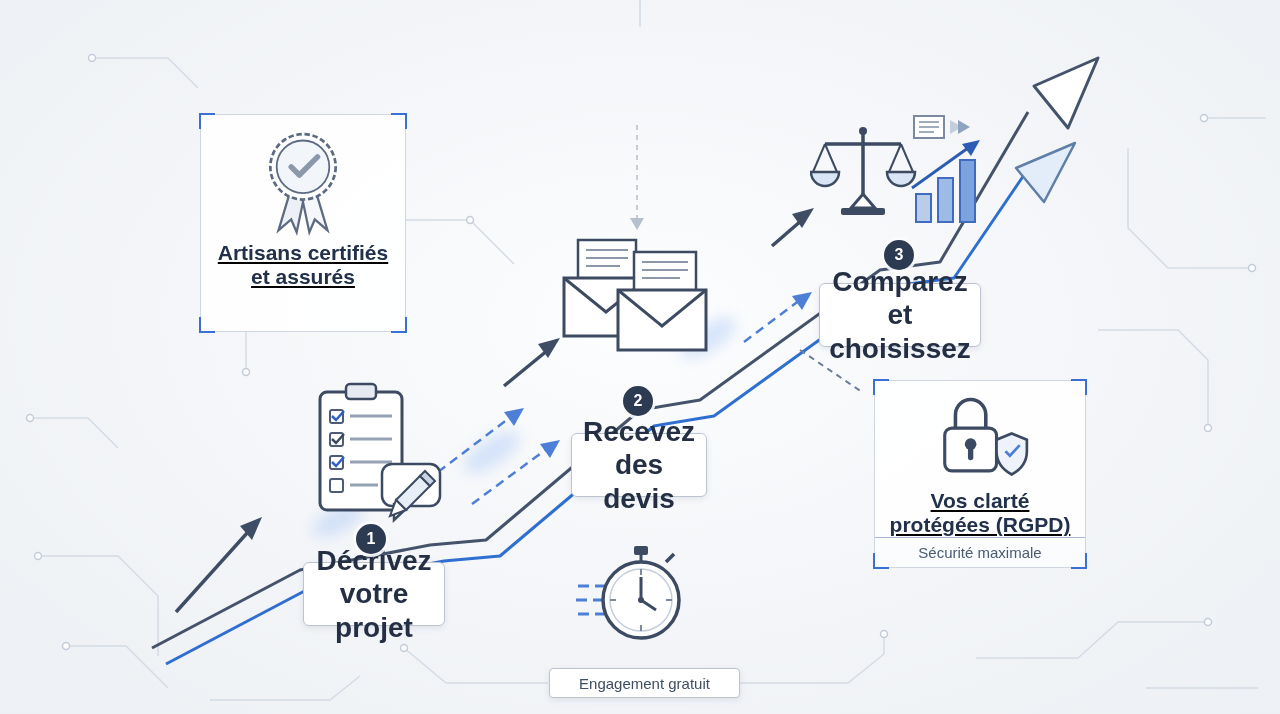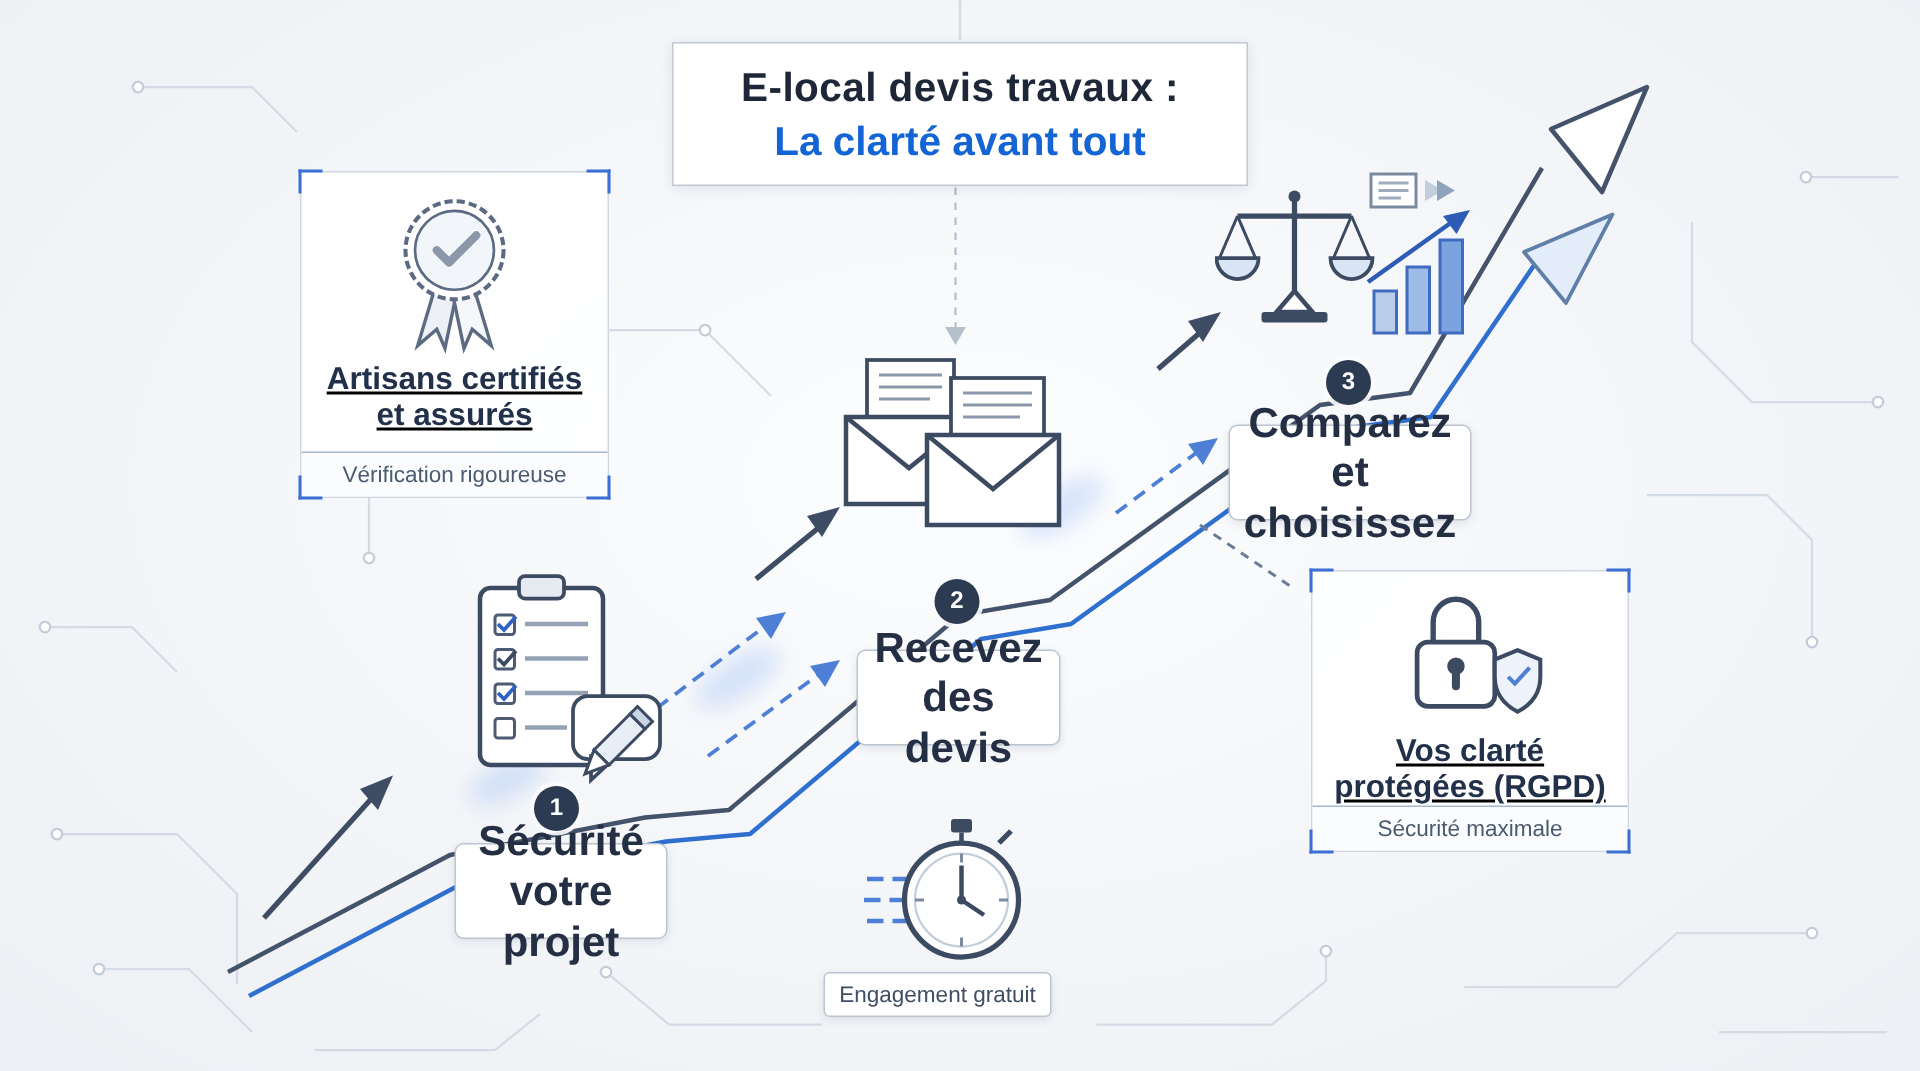--- a/index.html
+++ b/index.html
@@ -148,43 +148,36 @@
       <polygon points="524,408 504,412 514,426" stroke="none" fill="#4d7fd6"></polygon>
       <line x1="472" y1="504" x2="548" y2="448" stroke-dasharray="9 6"></line>
       <polygon points="560,440 540,444 550,458" stroke="none" fill="#4d7fd6"></polygon>
       <line x1="744" y1="342" x2="800" y2="300" stroke-dasharray="9 6"></line>
       <polygon points="812,292 792,296 802,310" stroke="none" fill="#4d7fd6"></polygon>
     </g>
 
     <path d="M800 350 L862 392" stroke="#6b7c96" stroke-width="2" stroke-dasharray="6 5" fill="none"></path>
   </svg>
 
-  <div class="title-box">
-    <div class="title-line1">E-local devis travaux :</div>
-    <div class="title-line2">La clarté avant tout</div>
-  </div>
 
   <div class="feature-box" style="left:200px;top:114px;width:206px;height:218px">
     <span class="corner c-tl"></span>
     <span class="corner c-tr"></span>
     <span class="corner c-bl"></span>
     <span class="corner c-br"></span>
     <div class="icon-wrap">
       <svg width="118" height="118" viewBox="0 0 130 125" aria-hidden="true">
         <polygon points="50,78 38,118 52,106 58,120 66,82" fill="#edf1f7" stroke="#5c6b82" stroke-width="2.5"></polygon>
         <polygon points="80,78 92,118 78,106 72,120 64,82" fill="#f5f7fa" stroke="#5c6b82" stroke-width="2.5"></polygon>
         <circle cx="65" cy="48" r="36" fill="#ffffff" stroke="#5c6b82" stroke-width="3" stroke-dasharray="6 3"></circle>
         <circle cx="65" cy="48" r="29" fill="#f2f5f9" stroke="#5c6b82" stroke-width="2"></circle>
         <path d="M52 48 l9 9 l20 -20" fill="none" stroke="#8b98aa" stroke-width="6" stroke-linecap="round" stroke-linejoin="round"></path>
       </svg>
     </div>
     <div class="feature-title">Artisans certifiés et assurés</div>
-    <div class="feature-strip">
-      <span>Vérification rigoureuse</span>
-    </div>
   </div>
 
   <div class="feature-box" style="left:874px;top:380px;width:212px;height:188px">
     <span class="corner c-tl"></span>
     <span class="corner c-tr"></span>
     <span class="corner c-bl"></span>
     <span class="corner c-br"></span>
     <div class="icon-wrap">
       <svg width="112" height="100" viewBox="0 0 115 112" aria-hidden="true">
         <path d="M30 46 V31 a17 17 0 0 1 34 0 V46" fill="none" stroke="#3c4a62" stroke-width="4"></path>
@@ -295,19 +288,19 @@
   <div class="step-badge" style="left:356px;top:524px">
     <span>1</span>
   </div>
   <div class="step-badge" style="left:623px;top:386px">
     <span>2</span>
   </div>
   <div class="step-badge" style="left:884px;top:240px">
     <span>3</span>
   </div>
 
-  <div class="step-label" style="left:303px;top:562px;width:142px;height:64px">Sécurité votre projet</div>
+  <div class="step-label" style="left:303px;top:562px;width:142px;height:64px">Décrivez votre projet</div>
   <div class="step-label" style="left:571px;top:433px;width:136px;height:64px">Recevez des devis</div>
   <div class="step-label" style="left:819px;top:283px;width:162px;height:64px">Comparez et choisissez</div>
 
-  <div class="pill engagement" style="left:549px;top:648px;width:152px;height:30px">Engagement gratuit</div>
+  <div class="pill engagement" style="left:549px;top:668px;width:191px;height:30px">Engagement gratuit</div>
 
 </div>
 
 </body></html>

